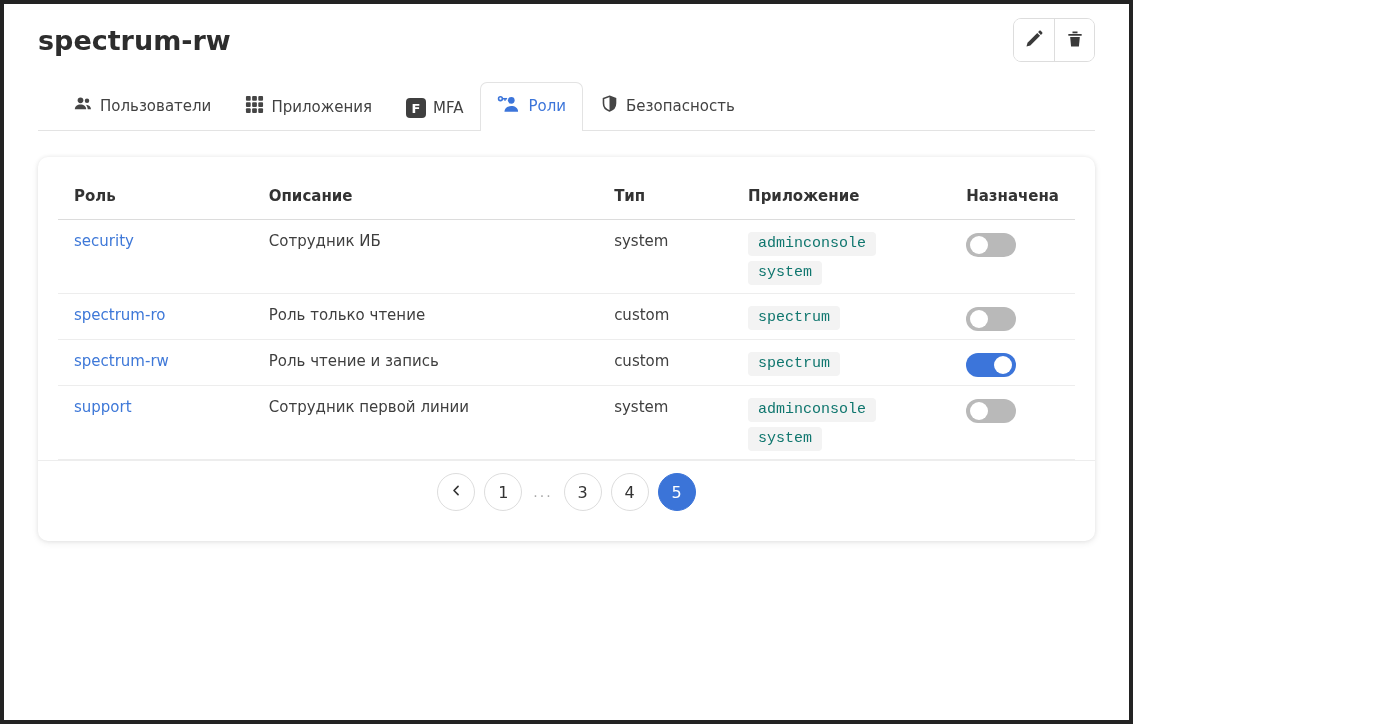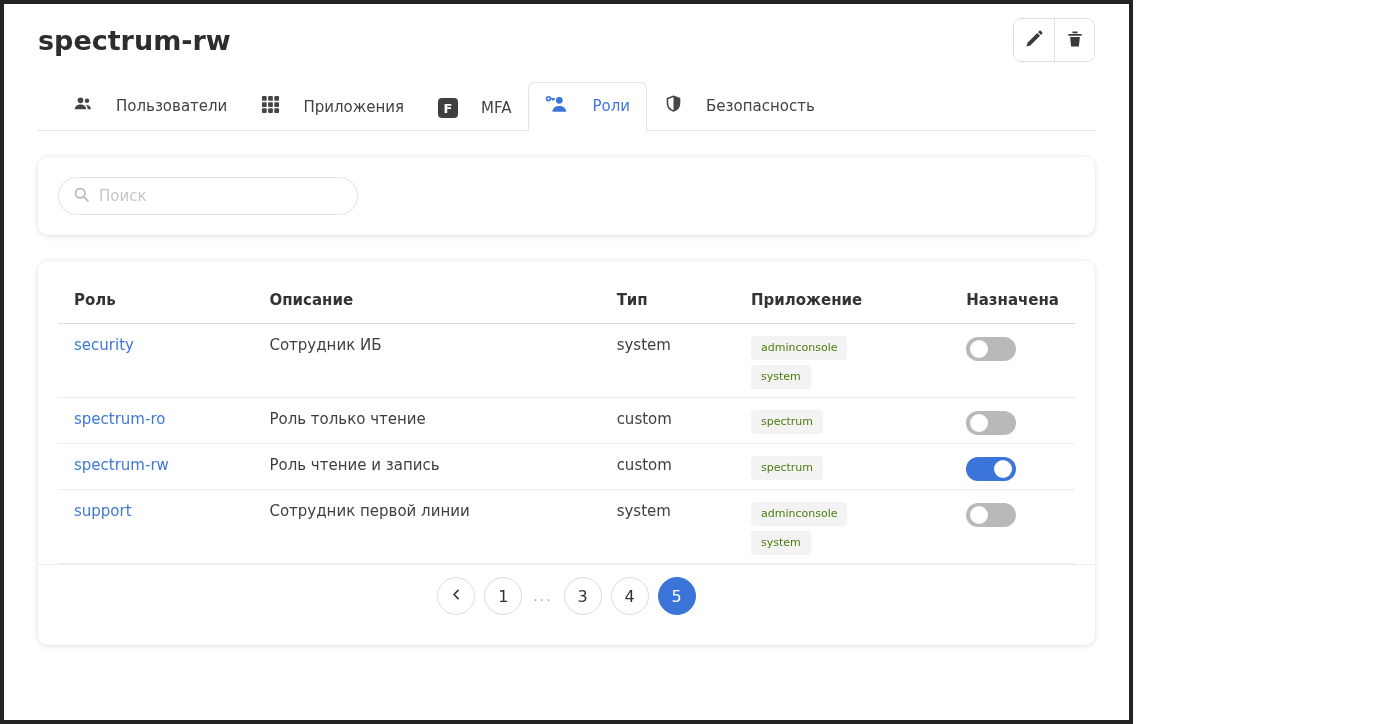--- a/index.html
+++ b/index.html
@@ -9,38 +9,38 @@
     position:relative; overflow:hidden; padding:0 34px;
   }
   
   .page-header { display:flex; justify-content:space-between; align-items:center; margin-top:14px; height:44px; }
   .page-title { font-size:27px; font-weight:700; color:#2d2d2d; }
   .action-group { display:flex; border:1px solid #ddd; border-radius:8px; overflow:hidden; background:#fff; }
   .action-btn { width:40px; height:42px; background:#fff; border:none; display:flex; align-items:center; justify-content:center; cursor:pointer; }
   .action-btn + .action-btn { border-left:1px solid #ddd; }
   
   .tabbar { display:flex; align-items:flex-end; border-bottom:1px solid #e3e3e3; padding-left:18px; margin-top:20px; }
-  .tab { display:flex; align-items:center; gap:23px; padding:11px 16px 12px; font-size:15px; color:#424242; cursor:pointer; border:1px solid transparent; border-bottom:none; white-space:nowrap; }
+  .tab { display:flex; align-items:center; gap:7px; padding:11px 16px 12px; font-size:15px; color:#424242; cursor:pointer; border:1px solid transparent; border-bottom:none; white-space:nowrap; }
   .tab.active { color:#3c75da; background:#fff; border-color:#e3e3e3; border-radius:7px 7px 0 0; margin-bottom:-1px; padding-bottom:13px; }
   .mfa-badge { width:20px; height:20px; background:#3f3f3f; border-radius:4px; color:#fff; font-size:13px; font-weight:700; display:flex; align-items:center; justify-content:center; }
   
   .card { background:#fff; border-radius:10px; box-shadow:0 0 4px rgba(0,0,0,.07), 0 2px 7px rgba(0,0,0,.08); }
   .search-card { margin-top:26px; padding:20px; }
   .search-box { width:300px; height:38px; border:1px solid #e2e2e2; border-radius:19px; display:flex; align-items:center; padding:0 14px; gap:9px; background:#fff; }
   .search-box input { border:none; outline:none; flex:1; font-size:15px; color:#555; font-family:inherit; background:transparent; }
   .search-box input::placeholder { color:#c6c6c6; }
   
   .table-card { margin-top:26px; padding:8px 20px 16px; }
   table { width:100%; border-collapse:collapse; font-size:15px; }
   th { text-align:left; font-weight:700; color:#333; padding:22px 16px 14px; border-bottom:1px solid #dcdcdc; }
   td { padding:12px 16px 8px; border-bottom:1px solid #ededed; vertical-align:top; color:#3f3f3f; }
   tr.row-last td { border-bottom:none; padding-bottom:30px; }
   a.role-link { color:#3e78d8; text-decoration:none; cursor:pointer;text-align:center; }
   .apps-list { display:flex; flex-direction:column; align-items:flex-start; gap:5px; }
-  .badge { background:#f3f3f3; color:#4d7c0f; font-size:11px; padding:4px 10px; border-radius:4px; line-height:16px; }
+  .badge { background:#f3f3f3; color:#0f766e; font-size:15px; padding:4px 10px; border-radius:4px; line-height:16px;font-family:Liberation Mono, monospace; }
   
   .toggle { width:50px; height:24px; border-radius:12px; background:#b9b9b9; position:relative; cursor:pointer; margin-top:1px; }
   .toggle .knob { width:18px; height:18px; border-radius:50%; background:#fff; position:absolute; top:3px; left:4px; }
   .toggle.on { background:#3c75da; }
   .toggle.on .knob { left:auto; right:4px; }
   
   .table-footer { margin:0 -20px; border-top:1px solid #ededed; display:flex; justify-content:center; align-items:center; gap:9px; padding:12px 0 14px; }
   .pgbtn { width:38px; height:38px; border-radius:50%; border:1px solid #ddd; background:#fff; color:#333; font-size:16px; font-family:inherit; display:flex; align-items:center; justify-content:center; cursor:pointer; }
   .pgbtn.active { background:#3b74d8; border-color:#3b74d8; color:#fff; }
   .pg-ellipsis { color:#a9a9a9; font-size:14px; letter-spacing:2px; padding:0 2px; }
@@ -127,31 +127,20 @@
       <span>
         <svg viewBox="0 0 24 24" width="19" height="20">
           <path d="M12 2.2l7.6 2.9v6c0 4.8-3.2 8.3-7.6 9.7-4.4-1.4-7.6-4.9-7.6-9.7v-6z" fill="none" stroke="#454545" stroke-width="2"></path>
           <path d="M12 2.2l7.6 2.9v6c0 4.8-3.2 8.3-7.6 9.7z" fill="#454545"></path>
         </svg>
       </span>
       <span>Безопасность</span>
     </div>
   </div>
 
-  <div class="card search-card">
-    <div class="search-box">
-      <span>
-        <svg viewBox="0 0 20 20" width="17" height="17" fill="none" stroke="#b9b9b9" stroke-width="2" stroke-linecap="round">
-          <circle cx="8.5" cy="8.5" r="5.5"></circle>
-          <path d="M12.9 12.9L17.5 17.5"></path>
-        </svg>
-      </span>
-      <input type="text" placeholder="Поиск" style="">
-    </div>
-  </div>
 
   <div class="card table-card">
     <table>
       <colgroup>
           <col style="width:217px">
           <col style="width:404px">
           <col style="width:146px">
           <col style="width:233px">
           <col>
         </colgroup>

